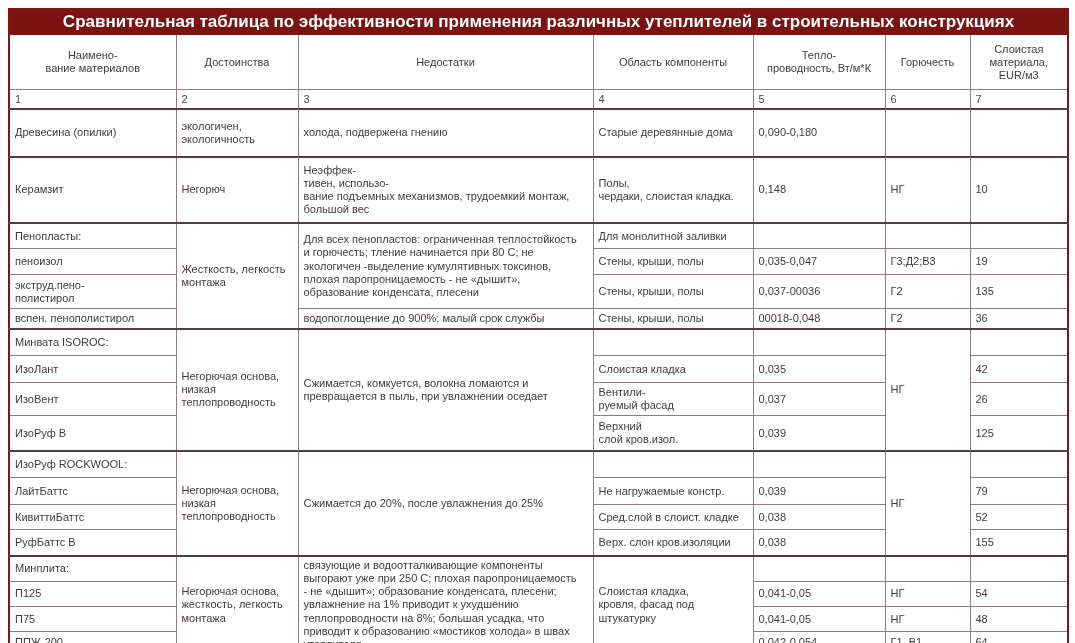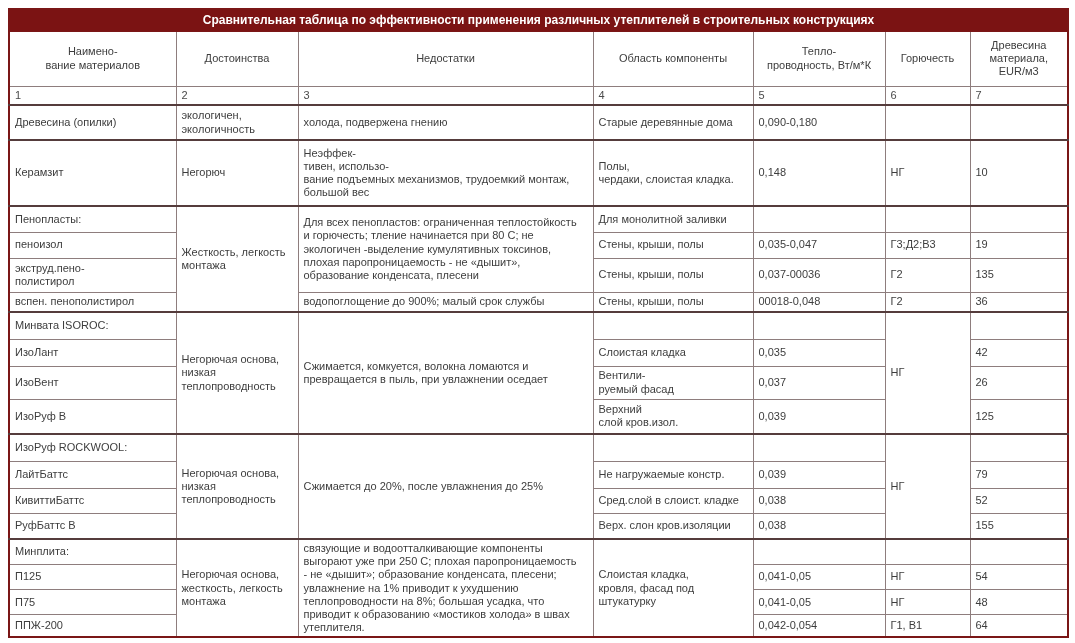--- a/index.html
+++ b/index.html
@@ -4,21 +4,21 @@
 <style>
   html,body{margin:0;padding:0;background:#ffffff;}
   .page{width:1075px;height:643px;background:#ffffff;box-sizing:border-box;padding:8px 0 0 8px;
         font-family:"Liberation Sans","DejaVu Sans",sans-serif;}
   table.cmp{border-collapse:collapse;table-layout:fixed;width:1059px;
             border:2px solid #7a1616;background:#ffffff;}
   td{border:1px solid #8e7d7d;vertical-align:middle;padding:2px 5px;
      font-size:11px;line-height:1.2;color:#3d3d3d;white-space:pre-line;
      overflow:hidden;background:#ffffff;}
   tr.title-row td{background:#7b1313;color:#ffffff;font-weight:bold;
-                  text-align:center;font-size:12px;white-space:normal;
+                  text-align:center;font-size:17px;white-space:normal;
                   border:1px solid #7a1616;}
   tr.head-row td{text-align:center;font-size:11px;color:#3d3d3d;}
   tr.num-row td{font-size:11px;color:#4a4a4a;padding:1px 5px;}
   tr.num-row td{border-bottom:2px solid #553c3c;}
   tr.sec td{border-top:2px solid #553c3c;}
 </style>
 </head>
 <body>
 
 <div class="page">
@@ -38,35 +38,35 @@
     </tr>
     <tr class="head-row" style="height:55px">
       <td>Наимено-
 вание материалов</td>
       <td>Достоинства</td>
       <td>Недостатки</td>
       <td>Область компоненты</td>
       <td>Тепло-
 проводность, Вт/м*К</td>
       <td>Горючесть</td>
-      <td>Древесина
+      <td>Слоистая
 материала,
 EUR/м3</td>
     </tr>
     <tr class="num-row" style="height:19px">
       <td>1</td>
       <td>2</td>
       <td>3</td>
       <td>4</td>
       <td>5</td>
       <td>6</td>
       <td>7</td>
     </tr>
 
-    <tr class="sec" style="height:35px">
+    <tr class="sec" style="height:48px">
       <td>Древесина (опилки)</td>
       <td>экологичен,
 экологичность</td>
       <td>холода, подвержена гнению</td>
       <td>Старые деревянные дома</td>
       <td>0,090-0,180</td>
       <td></td>
       <td></td>
     </tr>
 

